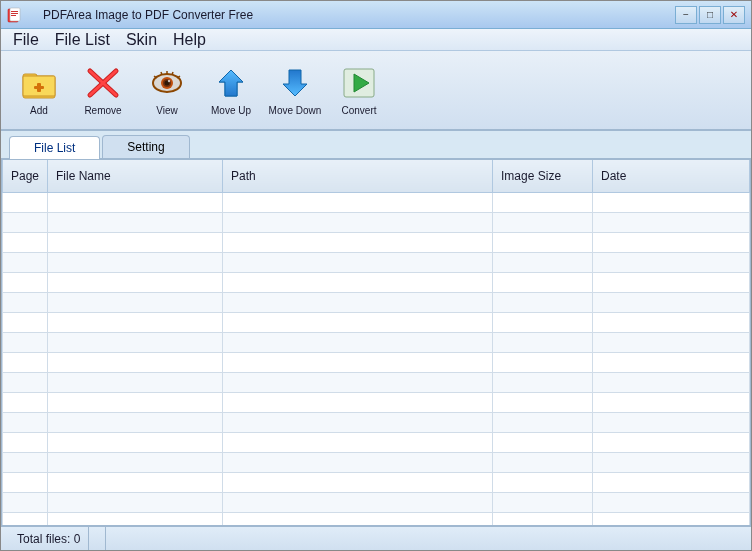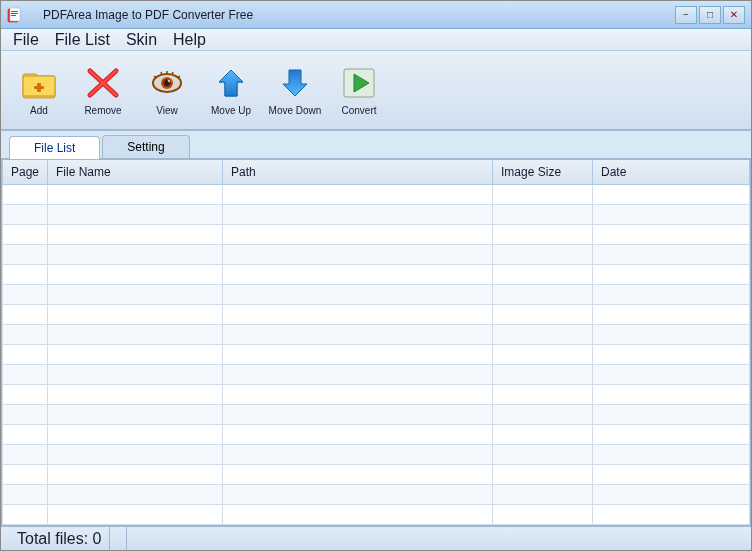--- a/index.html
+++ b/index.html
@@ -168,21 +168,21 @@
     }
     .file-table th {
       background: linear-gradient(to bottom, #e8f0f8, #d8e4f0);
       border: 1px solid #b0c8e0;
       border-top: none;
       padding: 4px 8px;
       text-align: left;
       font-weight: normal;
       font-size: 12px;
       color: #1a1a2e;
-      height: 24px;
+      height: 32px;
     }
     .file-table td {
       border: 1px solid #d0dce8;
       height: 20px;
       padding: 2px 8px;
     }
     .file-table tr:nth-child(even) td { background: #f4f8fc; }
     .file-table tr:nth-child(odd) td { background: white; }
 
     .col-page { width: 45px; }
@@ -192,21 +192,21 @@
     .col-date { width: auto; }
 
     
     .status-bar {
       background: linear-gradient(to bottom, #e0ecf8, #d0e0f0);
       height: 24px;
       display: flex;
       align-items: center;
       padding: 0 8px;
       border-top: 1px solid #a0b8d0;
-      font-size: 16px;
+      font-size: 12px;
       color: #1a1a2e;
       gap: 0;
     }
     .status-section {
       padding: 0 8px;
       border-right: 1px solid #a0b8d0;
       height: 100%;
       display: flex;
       align-items: center;
     }

